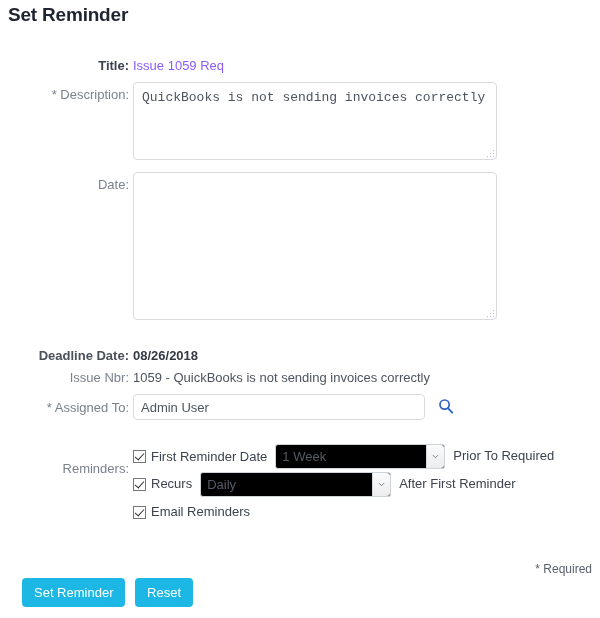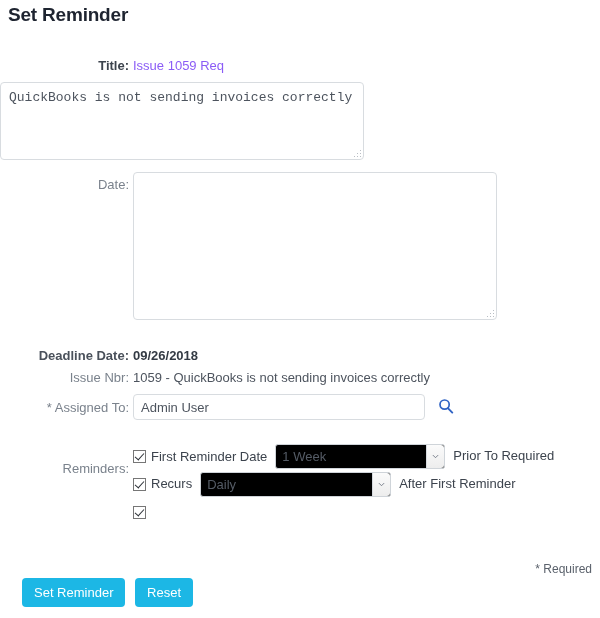--- a/index.html
+++ b/index.html
@@ -283,20 +283,21 @@
 <div class="page-title">Set Reminder</div>
 
 <div class="form">
 
   <div class="row row-title">
     <div class="label-col">Title:</div>
     <div class="value-col">Issue 1059 Req</div>
   </div>
 
   <div class="row row-desc">
+    <div class="label-col">* Description:</div>
     <div class="value-col">
       <div class="ta-wrap">
         <textarea class="field desc" placeholder="" style="">QuickBooks is not sending invoices correctly</textarea>
         <span class="resize-grip">
           <i style="right:0;bottom:0;"></i>
             <i style="right:3px;bottom:0;"></i>
             <i style="right:6px;bottom:0;"></i>
           <i style="right:0;bottom:3px;"></i>
             <i style="right:3px;bottom:3px;"></i>
           <i style="right:0;bottom:6px;"></i>
@@ -317,21 +318,21 @@
           <i style="right:0;bottom:3px;"></i>
             <i style="right:3px;bottom:3px;"></i>
           <i style="right:0;bottom:6px;"></i>
         </span>
       </div>
     </div>
   </div>
 
   <div class="row row-deadline">
     <div class="label-col bold">Deadline Date:</div>
-    <div class="value-col bold">09/26/2018</div>
+    <div class="value-col bold">08/26/2018</div>
   </div>
 
   <div class="row row-issue">
     <div class="label-col">Issue Nbr:</div>
     <div class="value-col">1059 - QuickBooks is not sending invoices correctly</div>
   </div>
 
   <div class="row row-assigned">
     <div class="label-col">* Assigned To:</div>
     <div class="value-col">
@@ -376,20 +377,21 @@
             <svg class="chev" viewBox="0 0 8 8">
                 <path d="M1 2.4 L4 5.4 L7 2.4" fill="none" stroke="#6b7280" stroke-width="1"></path>
               </svg>
           </span>
         </span>
         <span class="suffix">After First Reminder</span>
       </div>
 
       <div class="rem-line third">
         <span class="cb"></span>
+        <span class="cb-label">Email Reminders</span>
       </div>
 
     </div>
   </div>
 
 </div>
 
 <div class="required-note">* Required</div>
 
 <div class="btn-bar">

